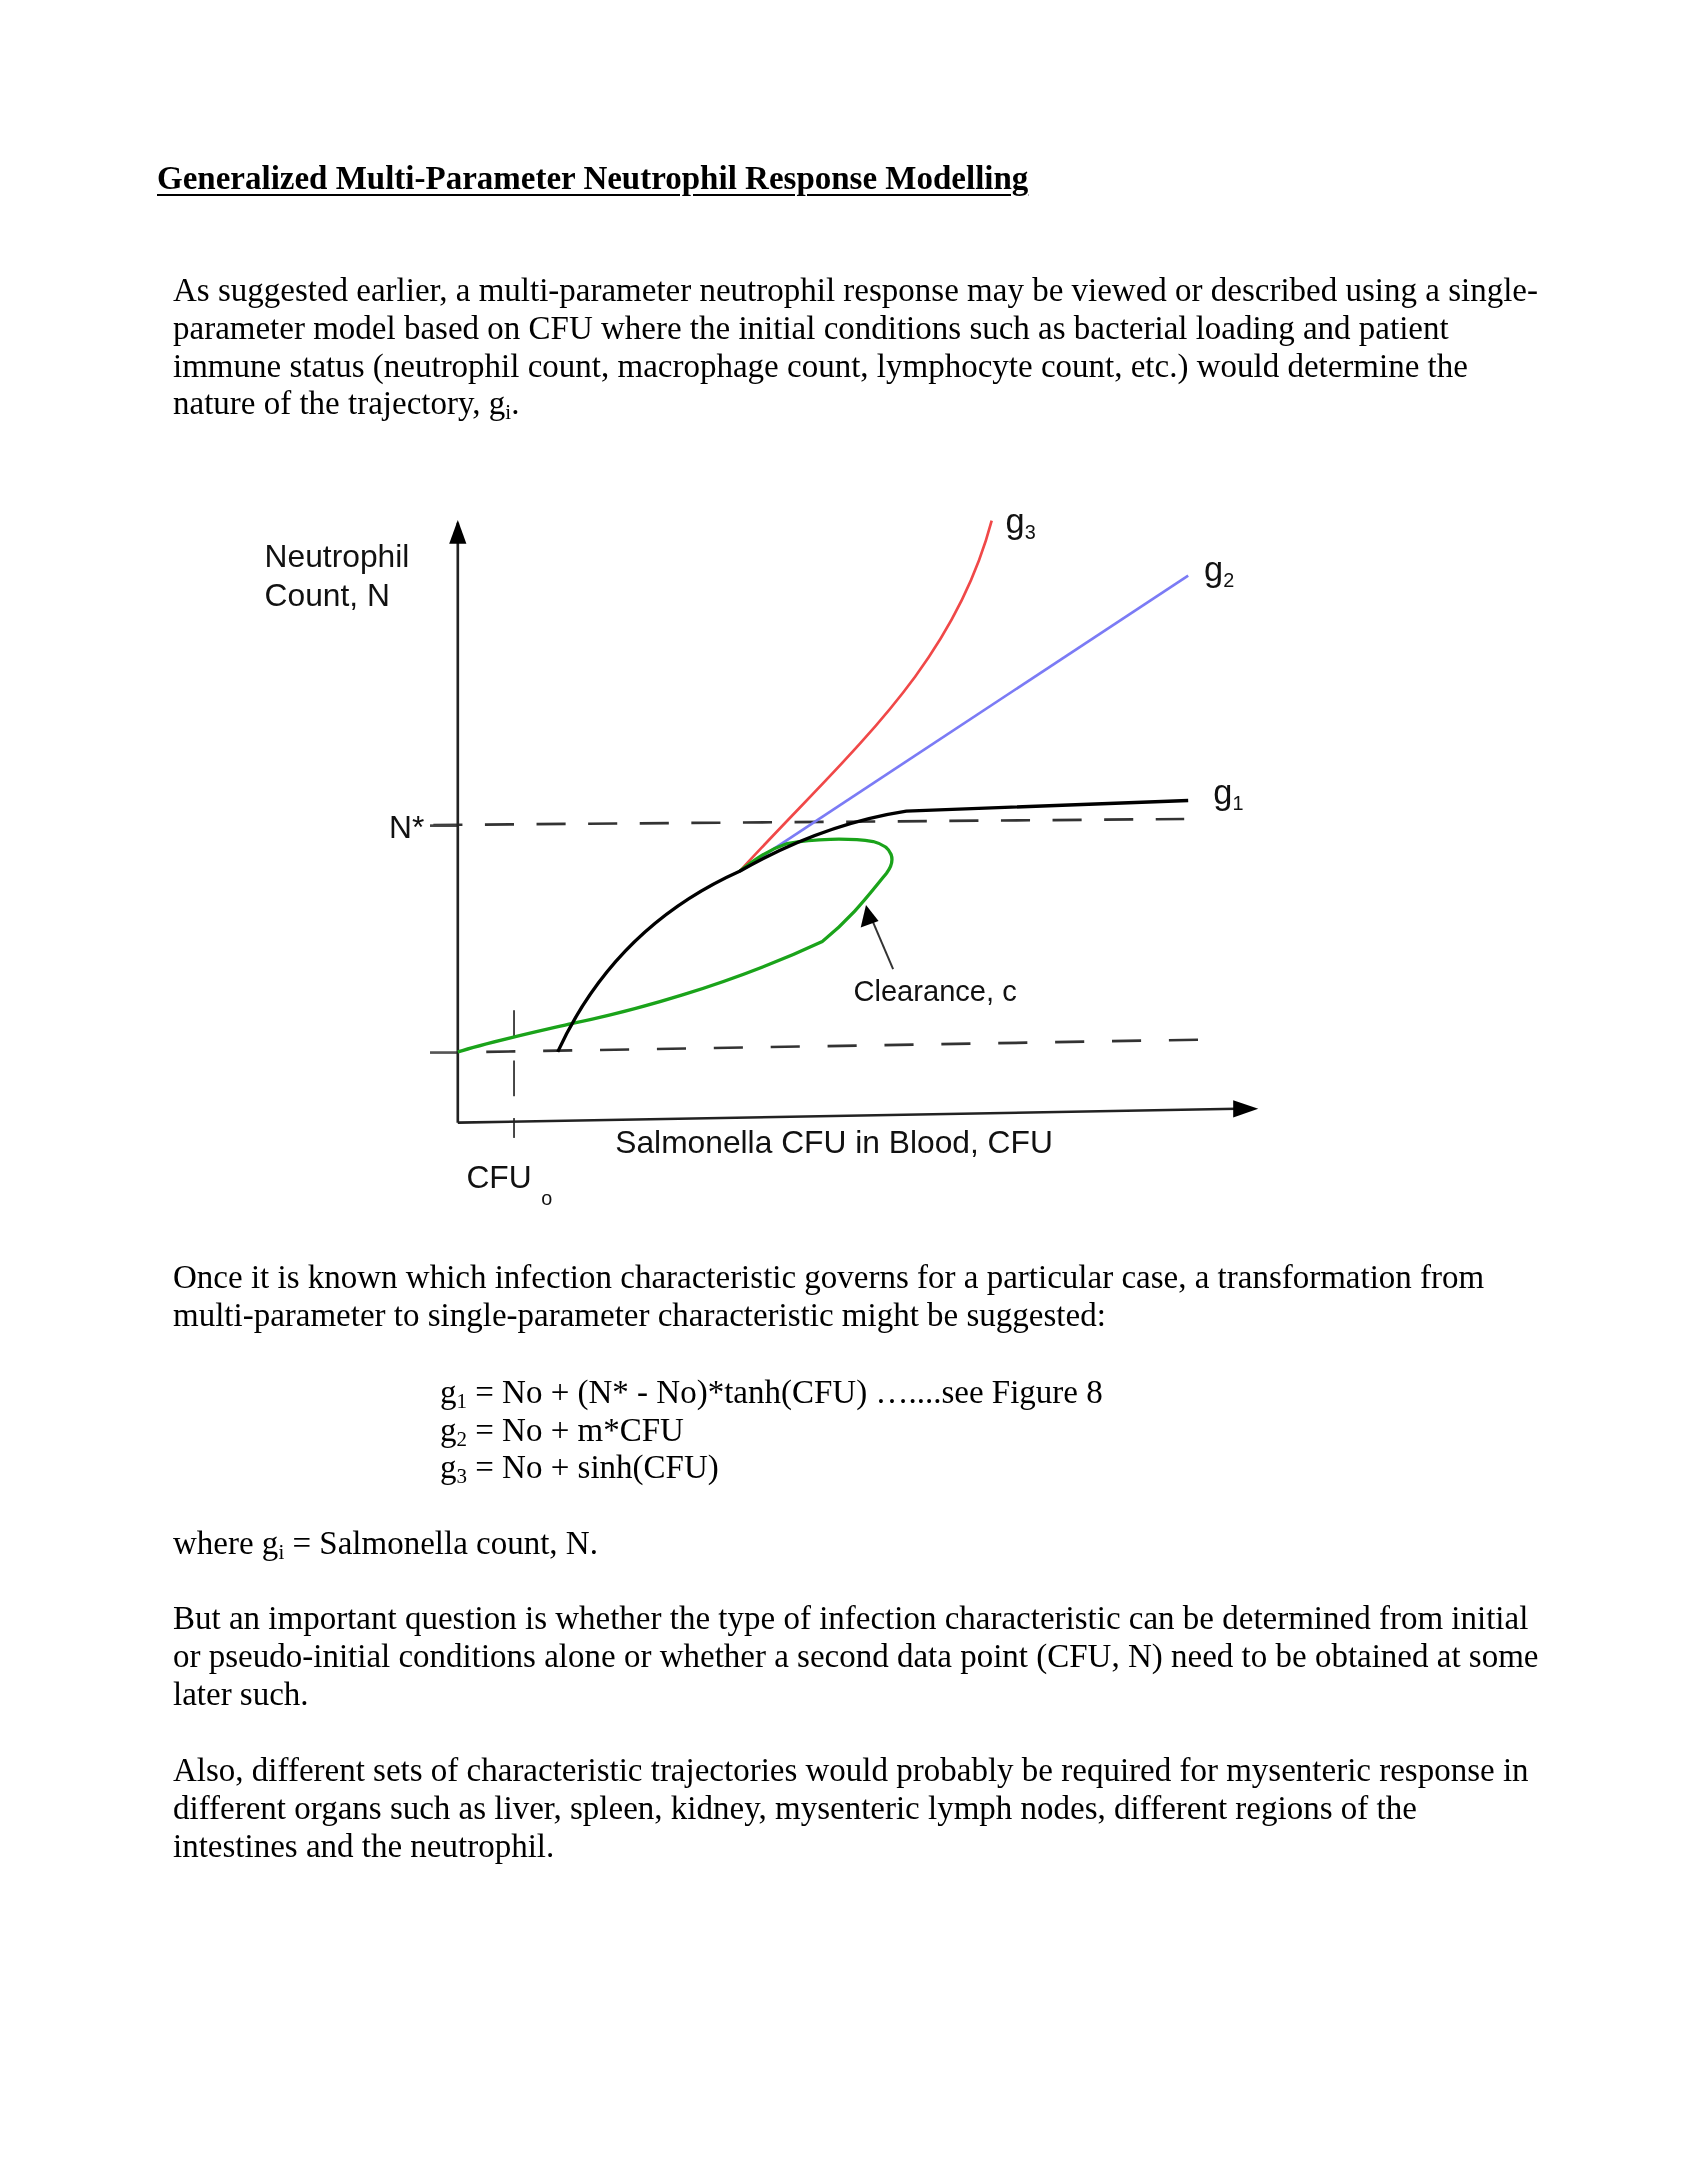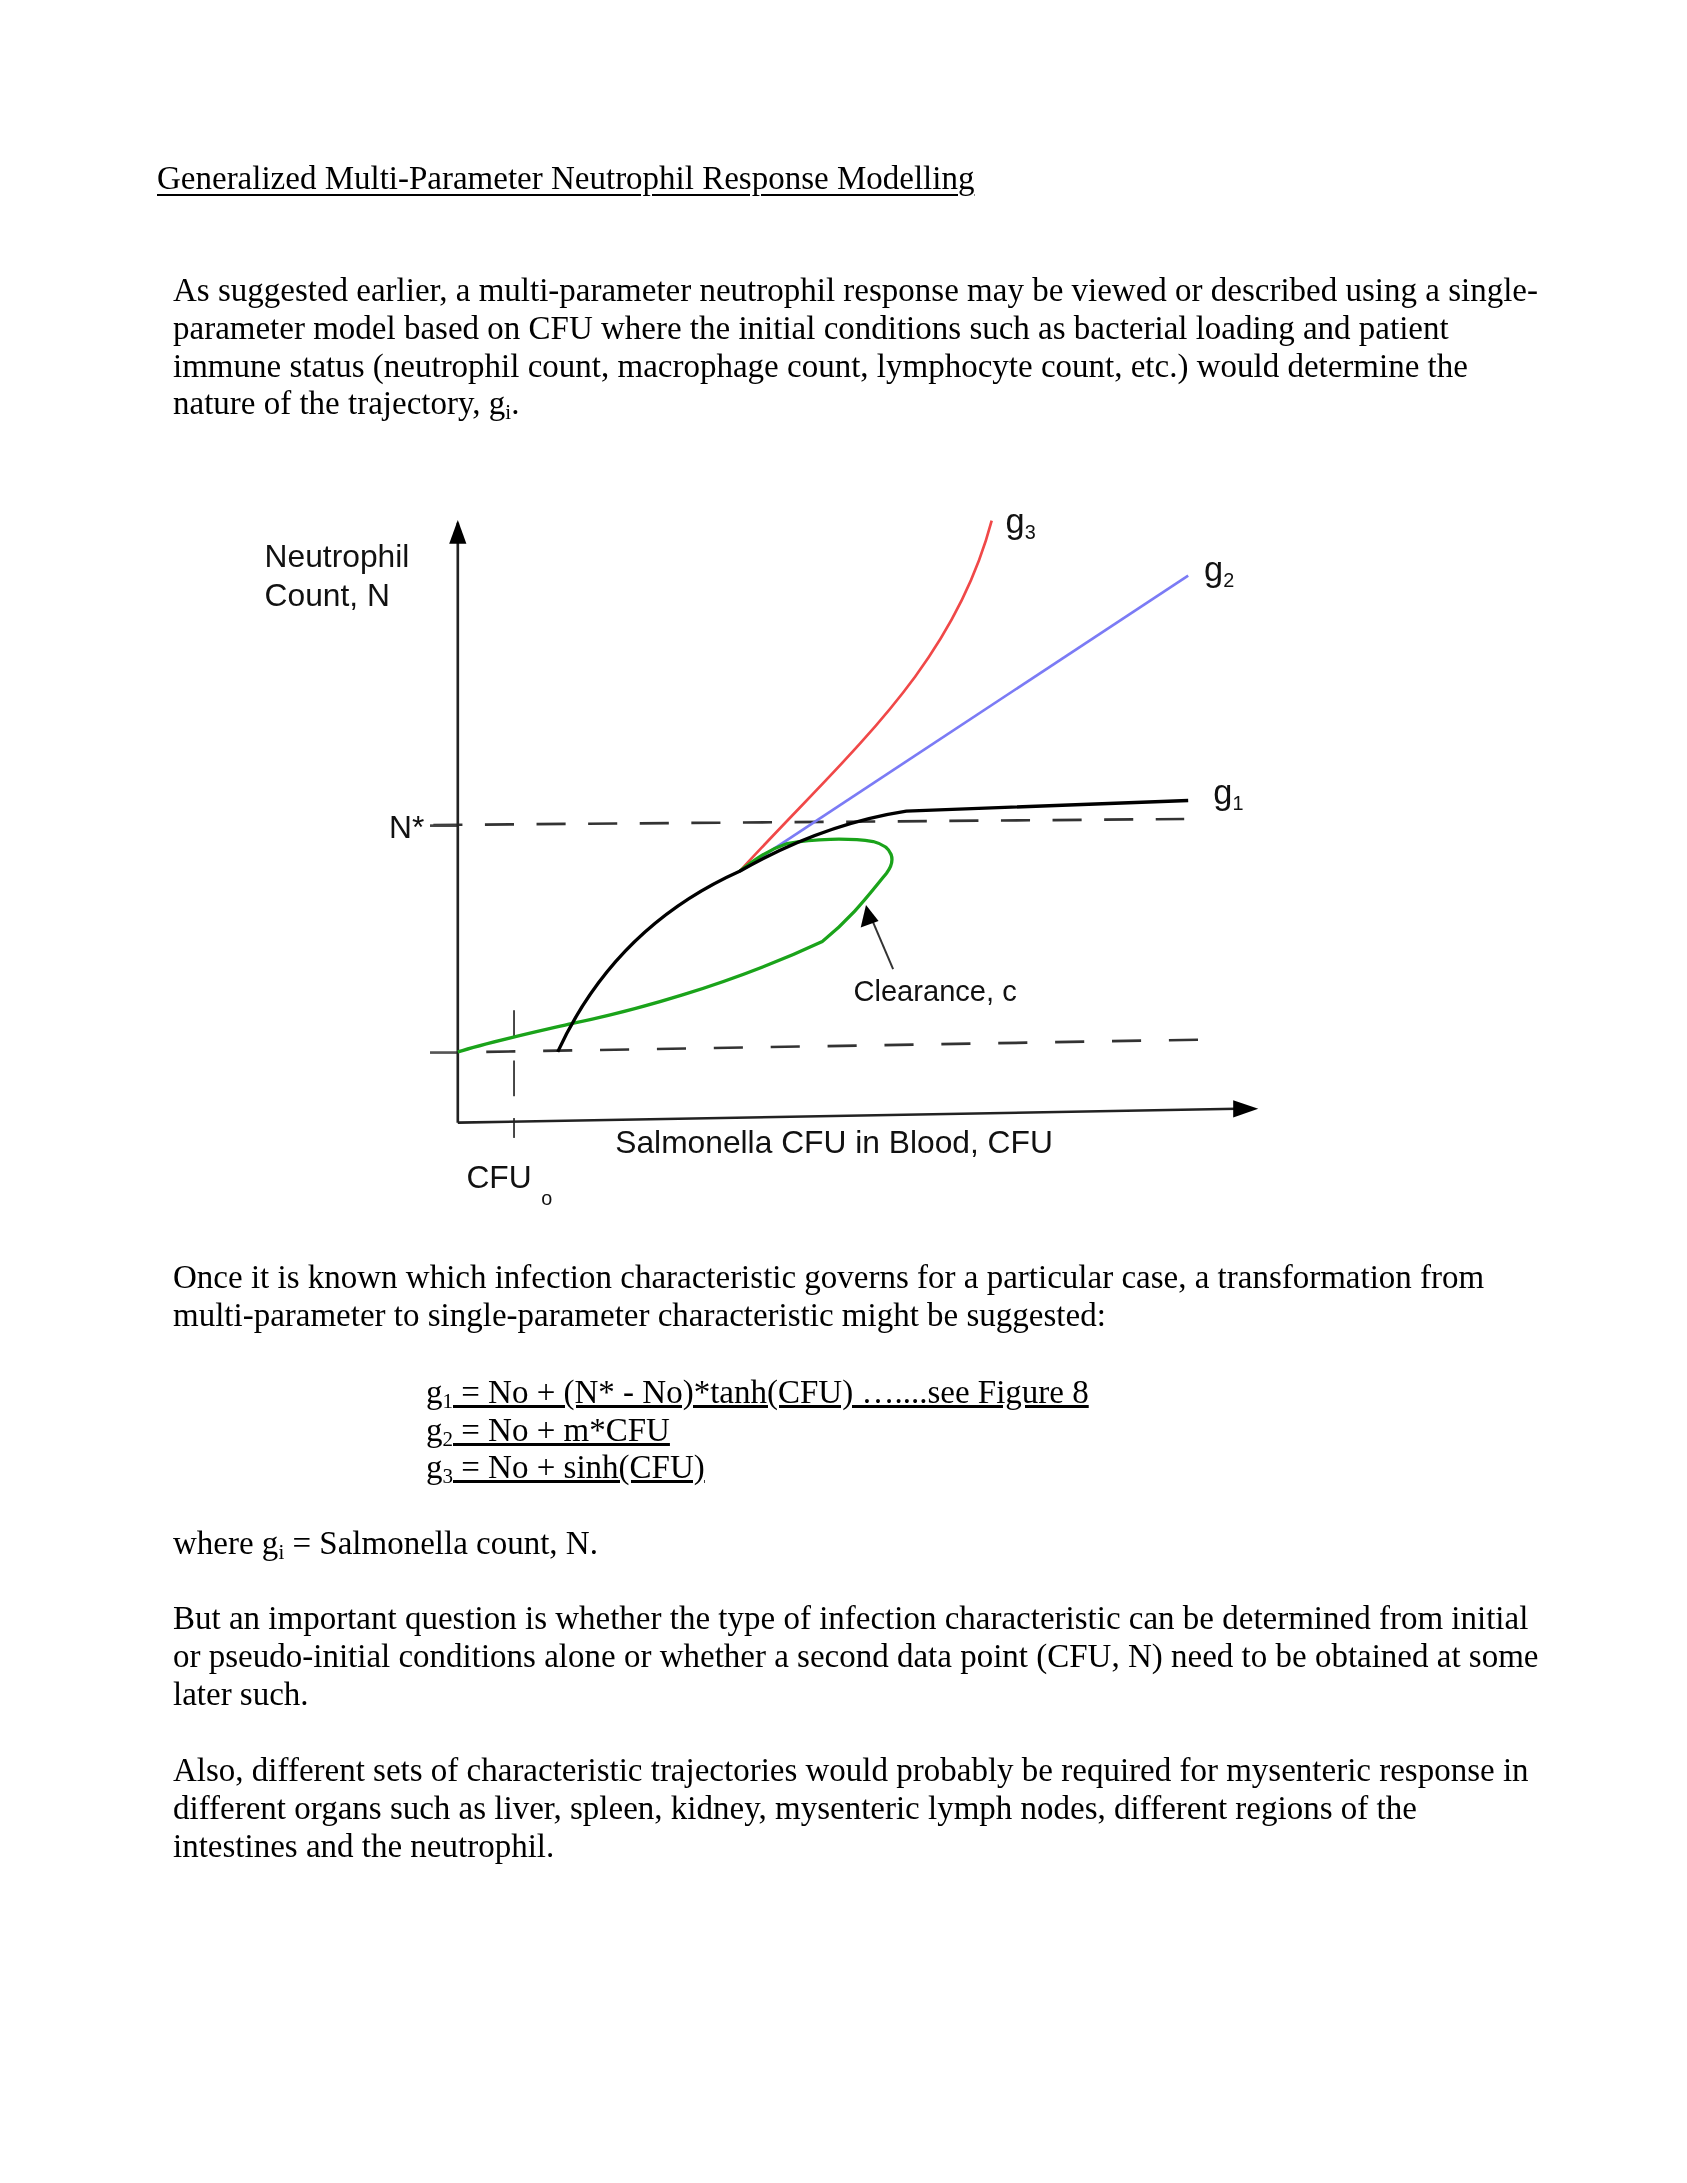--- a/index.html
+++ b/index.html
@@ -1,21 +1,21 @@
 <!DOCTYPE html>
 <html style="font-size:10.6px"><head>
 <meta charset="utf-8">
 <style>
   html, body { margin:0; padding:0; background:#ffffff; }
   body { width:1687px; height:2183px; position:relative; overflow:hidden; color:#000; }
   .serif { font-family:"Liberation Serif", "DejaVu Serif", serif; font-size:33px; line-height:38px; }
   .line { position:absolute; left:173px; white-space:nowrap; }
-  .title { position:absolute; left:157px; top:159px; text-decoration:underline; text-decoration-thickness:2px; text-underline-offset:5.3px; white-space:nowrap; }
+  .title { position:absolute; left:157px; top:159px; text-decoration:underline; text-decoration-thickness:2px; text-underline-offset:5.3px; white-space:nowrap;font-weight:bold; }
   .sub { font-size:21px; vertical-align:-5.3px; line-height:0; }
-  .eq { position:absolute; left:426px; white-space:nowrap;text-decoration:underline; }
+  .eq { position:absolute; left:440px; white-space:nowrap; }
   svg#figure { position:absolute; left:0; top:0; }
   .fig-text { font-family:"Liberation Sans", "DejaVu Sans", sans-serif; fill:#111; }
 </style>
 </head>
 <body>
 
 <div class="serif title">Generalized Multi-Parameter Neutrophil Response Modelling</div>
 
 <div class="serif">
   <div class="line" style="top:271px">As suggested earlier, a multi-parameter neutrophil response may be viewed or described using a single-</div>

